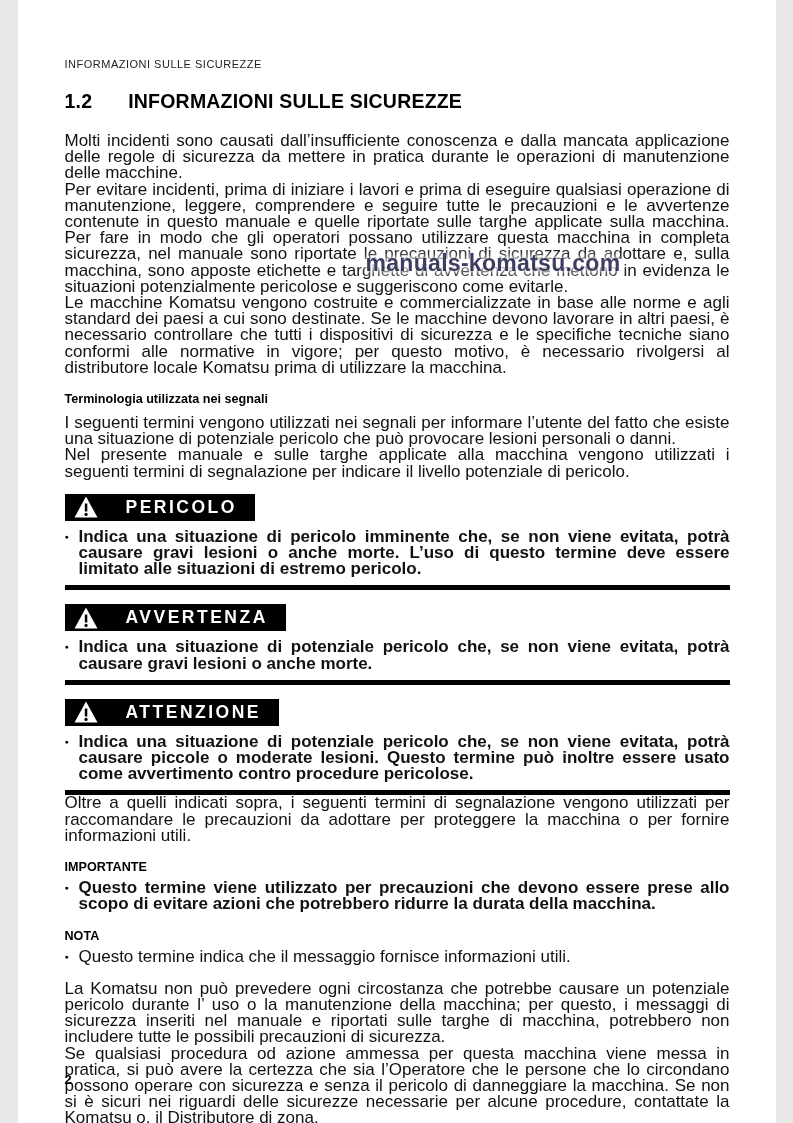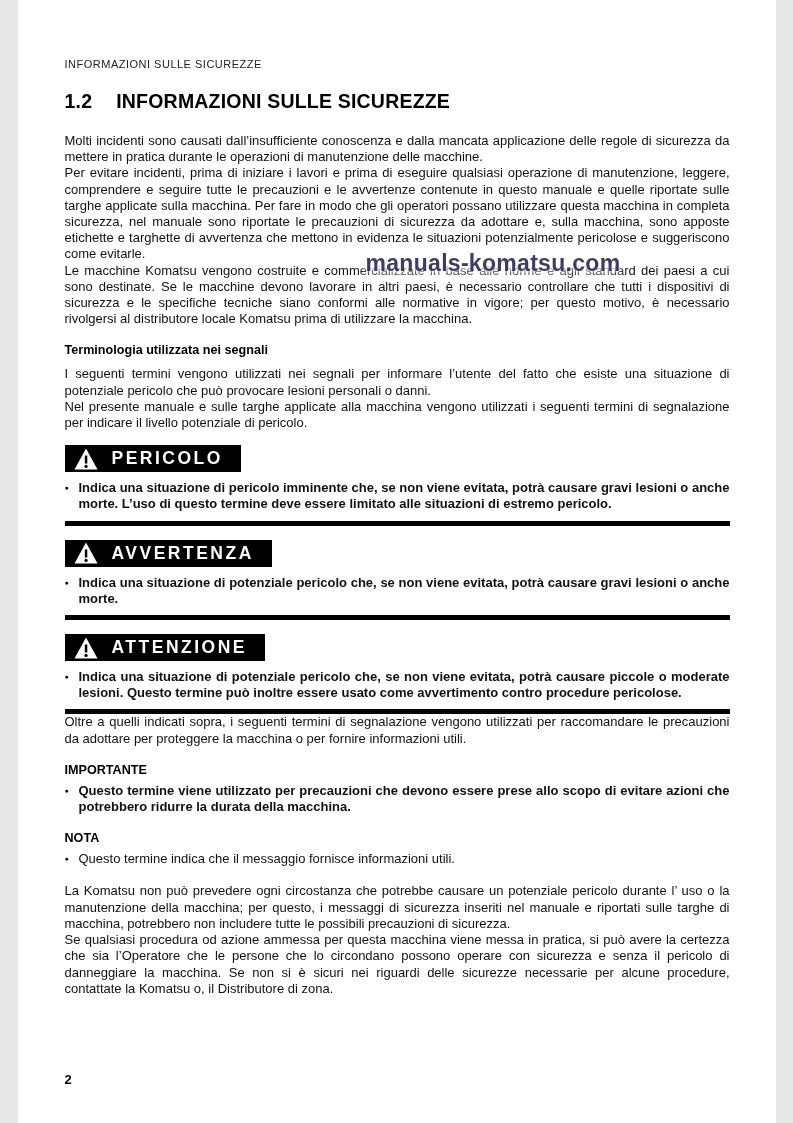--- a/index.html
+++ b/index.html
@@ -13,36 +13,36 @@
     overflow:hidden;
     color:#111;
   }
   .content { position:absolute; top:58px; left:47px; right:46px; }
 
   .running-header {
     font-size:11px; letter-spacing:.5px; color:#222;
     margin-bottom:20px;
   }
   .title {
-    display:flex; gap:24px; align-items:baseline;
+    display:flex; gap:36px; align-items:baseline;
     font-size:19.5px; font-weight:bold; letter-spacing:.2px;
     margin-bottom:20px; color:#000;
   }
   p.body {
-    font-size:13px; line-height:16.2px; text-align:justify; color:#111;
+    font-size:17px; line-height:16.2px; text-align:justify; color:#111;
   }
   .subhead {
     font-size:12.6px; font-weight:bold; color:#000;
     margin:16px 0 9px 0;
   }
   .subhead.tight { margin:16px 0 6px 0; }
 
   .warn-section { margin-top:14px; }
   .warn-label {
-    display:inline-flex; align-items:center; gap:14px;
+    display:inline-flex; align-items:center; gap:28px;
     background:#000; color:#fff;
     padding:3px 18px 3px 9px; height:27px;
     margin-bottom:8px;
   }
   .warn-icon { display:inline-flex; align-items:center; }
   .warn-txt { font-size:17.5px; font-weight:bold; letter-spacing:2.5px; }
 
   .bullet-row { position:relative; padding-left:14px; }
   .bullet-row::before {
     content:"●"; position:absolute; left:0; top:4px; font-size:7px; color:#000;

